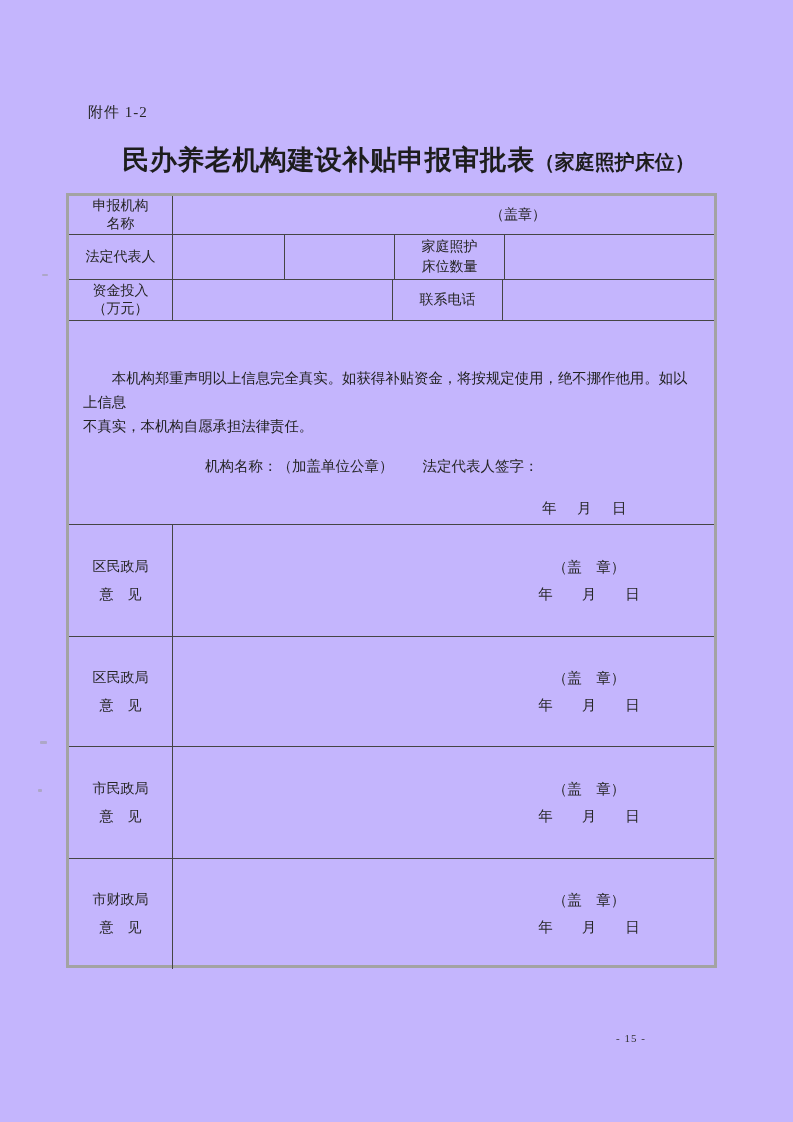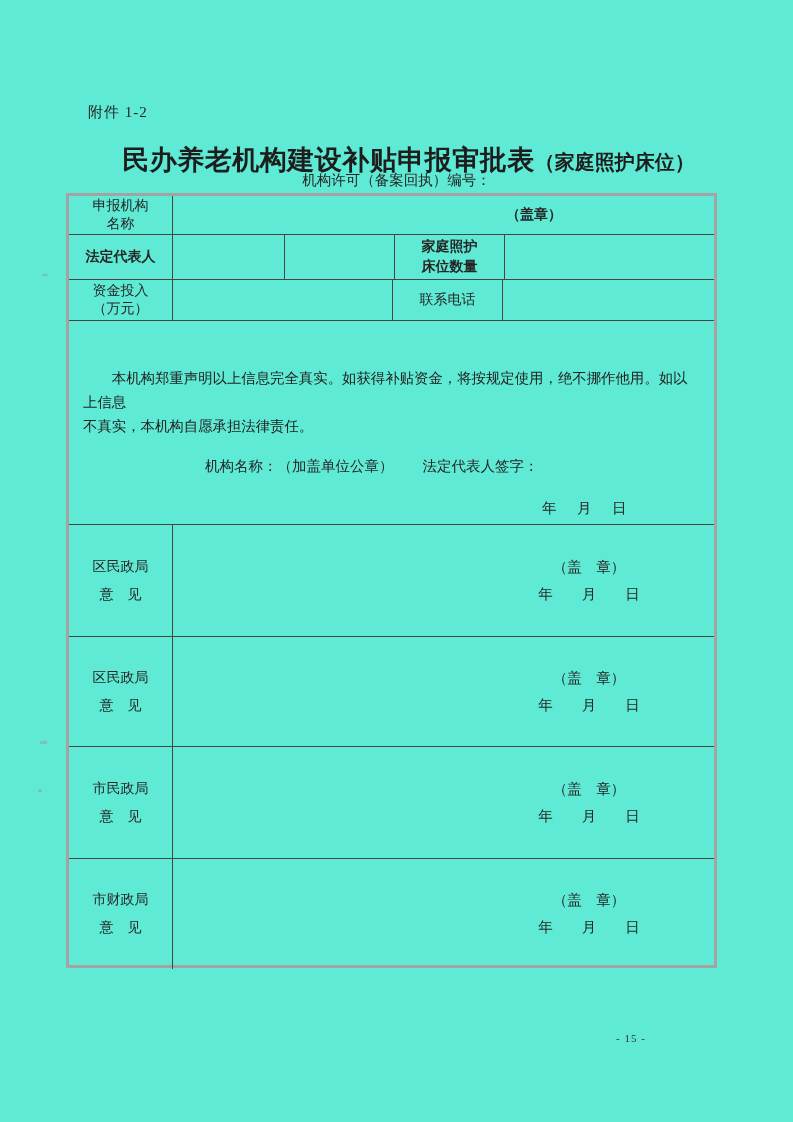--- a/index.html
+++ b/index.html
@@ -1,18 +1,18 @@
 <!DOCTYPE html>
 <html><head>
 <meta charset="utf-8">
 <style>
   html,body { margin:0; padding:0; background:#e8e8e8; }
   .page {
     position:relative; width:793px; height:1122px; margin:0 auto;
-    background:#5eead4; overflow:hidden;
+    background:#c4b5fd; overflow:hidden;
     font-family:"Liberation Serif","DejaVu Serif",serif;
     color:#262626;
   }
   .attachment {
     position:absolute; left:88px; top:103px;
     font-size:15px; letter-spacing:1px;
   }
   .title {
     position:absolute; left:0; top:128px; width:100%;
     text-align:center; margin:12px;
@@ -40,38 +40,37 @@
   .cell.lastcell { border-right:none; }
   .lbl {
     display:flex; flex-direction:column; justify-content:center;
     align-items:center; text-align:center;
   }
   .lh18 { line-height:18px; }
   .lh20 { line-height:20px; }
   .lh28 { line-height:28px; }
   
   .r1 { height:39px; }
-  .r2 { height:45px;font-weight:bold; }
+  .r2 { height:45px; }
   .r3 { height:41px; }
   .rdecl { height:204px; }
   .ra1 { height:112px; }
   .ra2 { height:110px; }
   .ra3 { height:112px; }
   .ra4 { height:110px; }
   
   .w-label { width:104px; }
   .w-fill  { flex:1; }
   .w112 { width:112px; }
   .w108 { width:108px; }
   .w110 { width:110px; }
   .w220 { width:220px; }
   .seal-hint-r1 {
-    position:absolute; left:333px; top:50%; transform:translateY(-50%);
+    position:absolute; left:317px; top:50%; transform:translateY(-50%);
     white-space:nowrap;
-    font-weight:bold;
   }
   
   .decl-cell { width:100%; padding:36px 5px 0 5px; box-sizing:border-box; }
   .decl-body {
     margin:9px; font-size:14.4px; line-height:24px;
     white-space:pre-line; color:#222;
   }
   .decl-sign { margin:19px 0 0 131px; font-size:14.5px; white-space:nowrap; }
   .decl-date { margin:23px 0 0 468px; font-size:14.5px; letter-spacing:3px; white-space:nowrap; }
   
@@ -91,21 +90,20 @@
 </style>
 </head>
 <body>
 
 <div class="page">
 
   <div class="attachment">附件 1-2</div>
 
   <h1 class="title"><span class="title-main">民办养老机构建设补贴申报审批表</span><span class="title-sub">（家庭照护床位）</span></h1>
 
-  <div class="license">机构许可（备案回执）编号：</div>
 
   <div class="form-table">
 
     <div class="trow r1">
       <div class="cell lbl lh18 w-label">
         <span>申报机构</span>
         <span>名称</span>
       </div>
       <div class="cell w-fill lastcell">
         <span class="seal-hint-r1">（盖章）</span>

